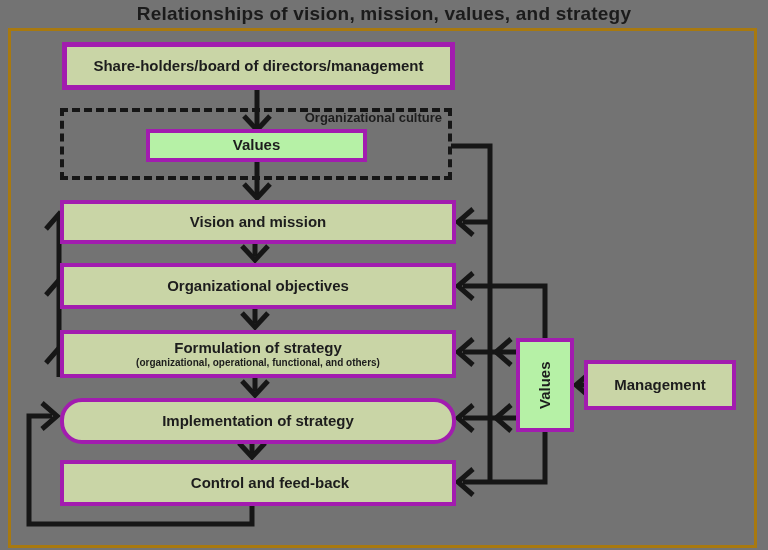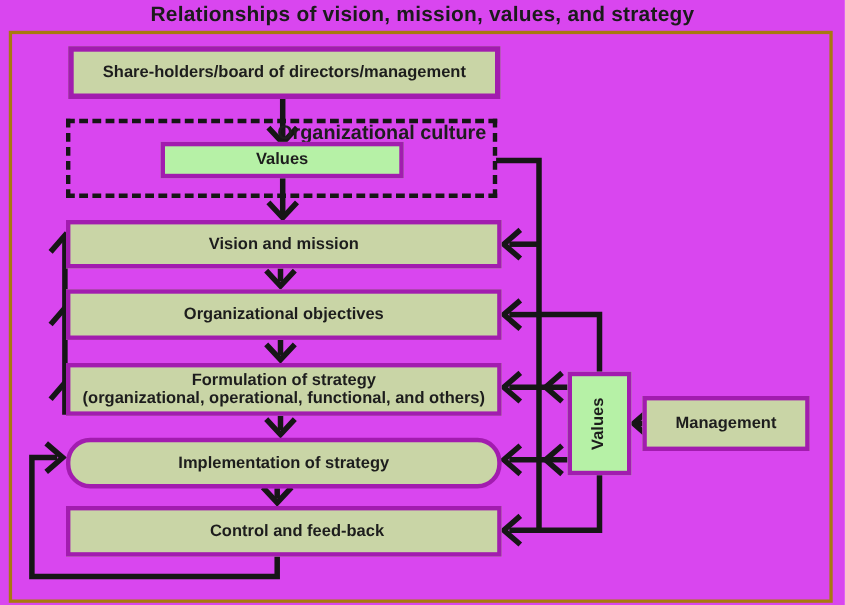--- a/index.html
+++ b/index.html
@@ -1,18 +1,18 @@
 <!DOCTYPE html>
 <html><head>
 <meta charset="utf-8">
 <style>
   html,body { margin:0; padding:0; }
   .stage {
     position:relative; width:768px; height:550px;
-    background:#d946ef; overflow:hidden;
+    background:#737373; overflow:hidden;
     font-family:"Liberation Sans", sans-serif;
   }
   .title {
     position:absolute; left:0; top:3px; width:768px;
     text-align:center; font-size:19px; font-weight:bold; color:#1b1b1b;
     letter-spacing:0.2px;
   }
   .frame {
     position:absolute; left:8px; top:28px; width:749px; height:520px;
     box-sizing:border-box; border:3px solid #a8790f;
@@ -23,24 +23,24 @@
     display:flex; align-items:center; justify-content:center;
     text-align:center; font-weight:bold; color:#1d1d1d; font-size:15px;
     line-height:1.1;
   }
   .mint { background:#b6f1a6; }
   .dashed {
     position:absolute; box-sizing:border-box;
     border:4px dashed #161616; background:transparent;
   }
   .freelabel {
-    position:absolute; font-weight:bold; color:#1d1d1d; font-size:18px;
+    position:absolute; font-weight:bold; color:#1d1d1d; font-size:13px;
   }
   .col { flex-direction:column; }
-  .line2 { font-size:15px; white-space:nowrap; }
+  .line2 { font-size:10px; white-space:nowrap; }
   .vtext { transform:rotate(-90deg); white-space:nowrap; }
   svg.wires { position:absolute; left:0; top:0; pointer-events:none; }
   svg.wires path { stroke:#161616; stroke-width:5; fill:none; stroke-linecap:butt; stroke-linejoin:miter; }
 </style>
 </head>
 <body>
 
 <div class="stage">
 
   <div class="title">Relationships of vision, mission, values, and strategy</div>

